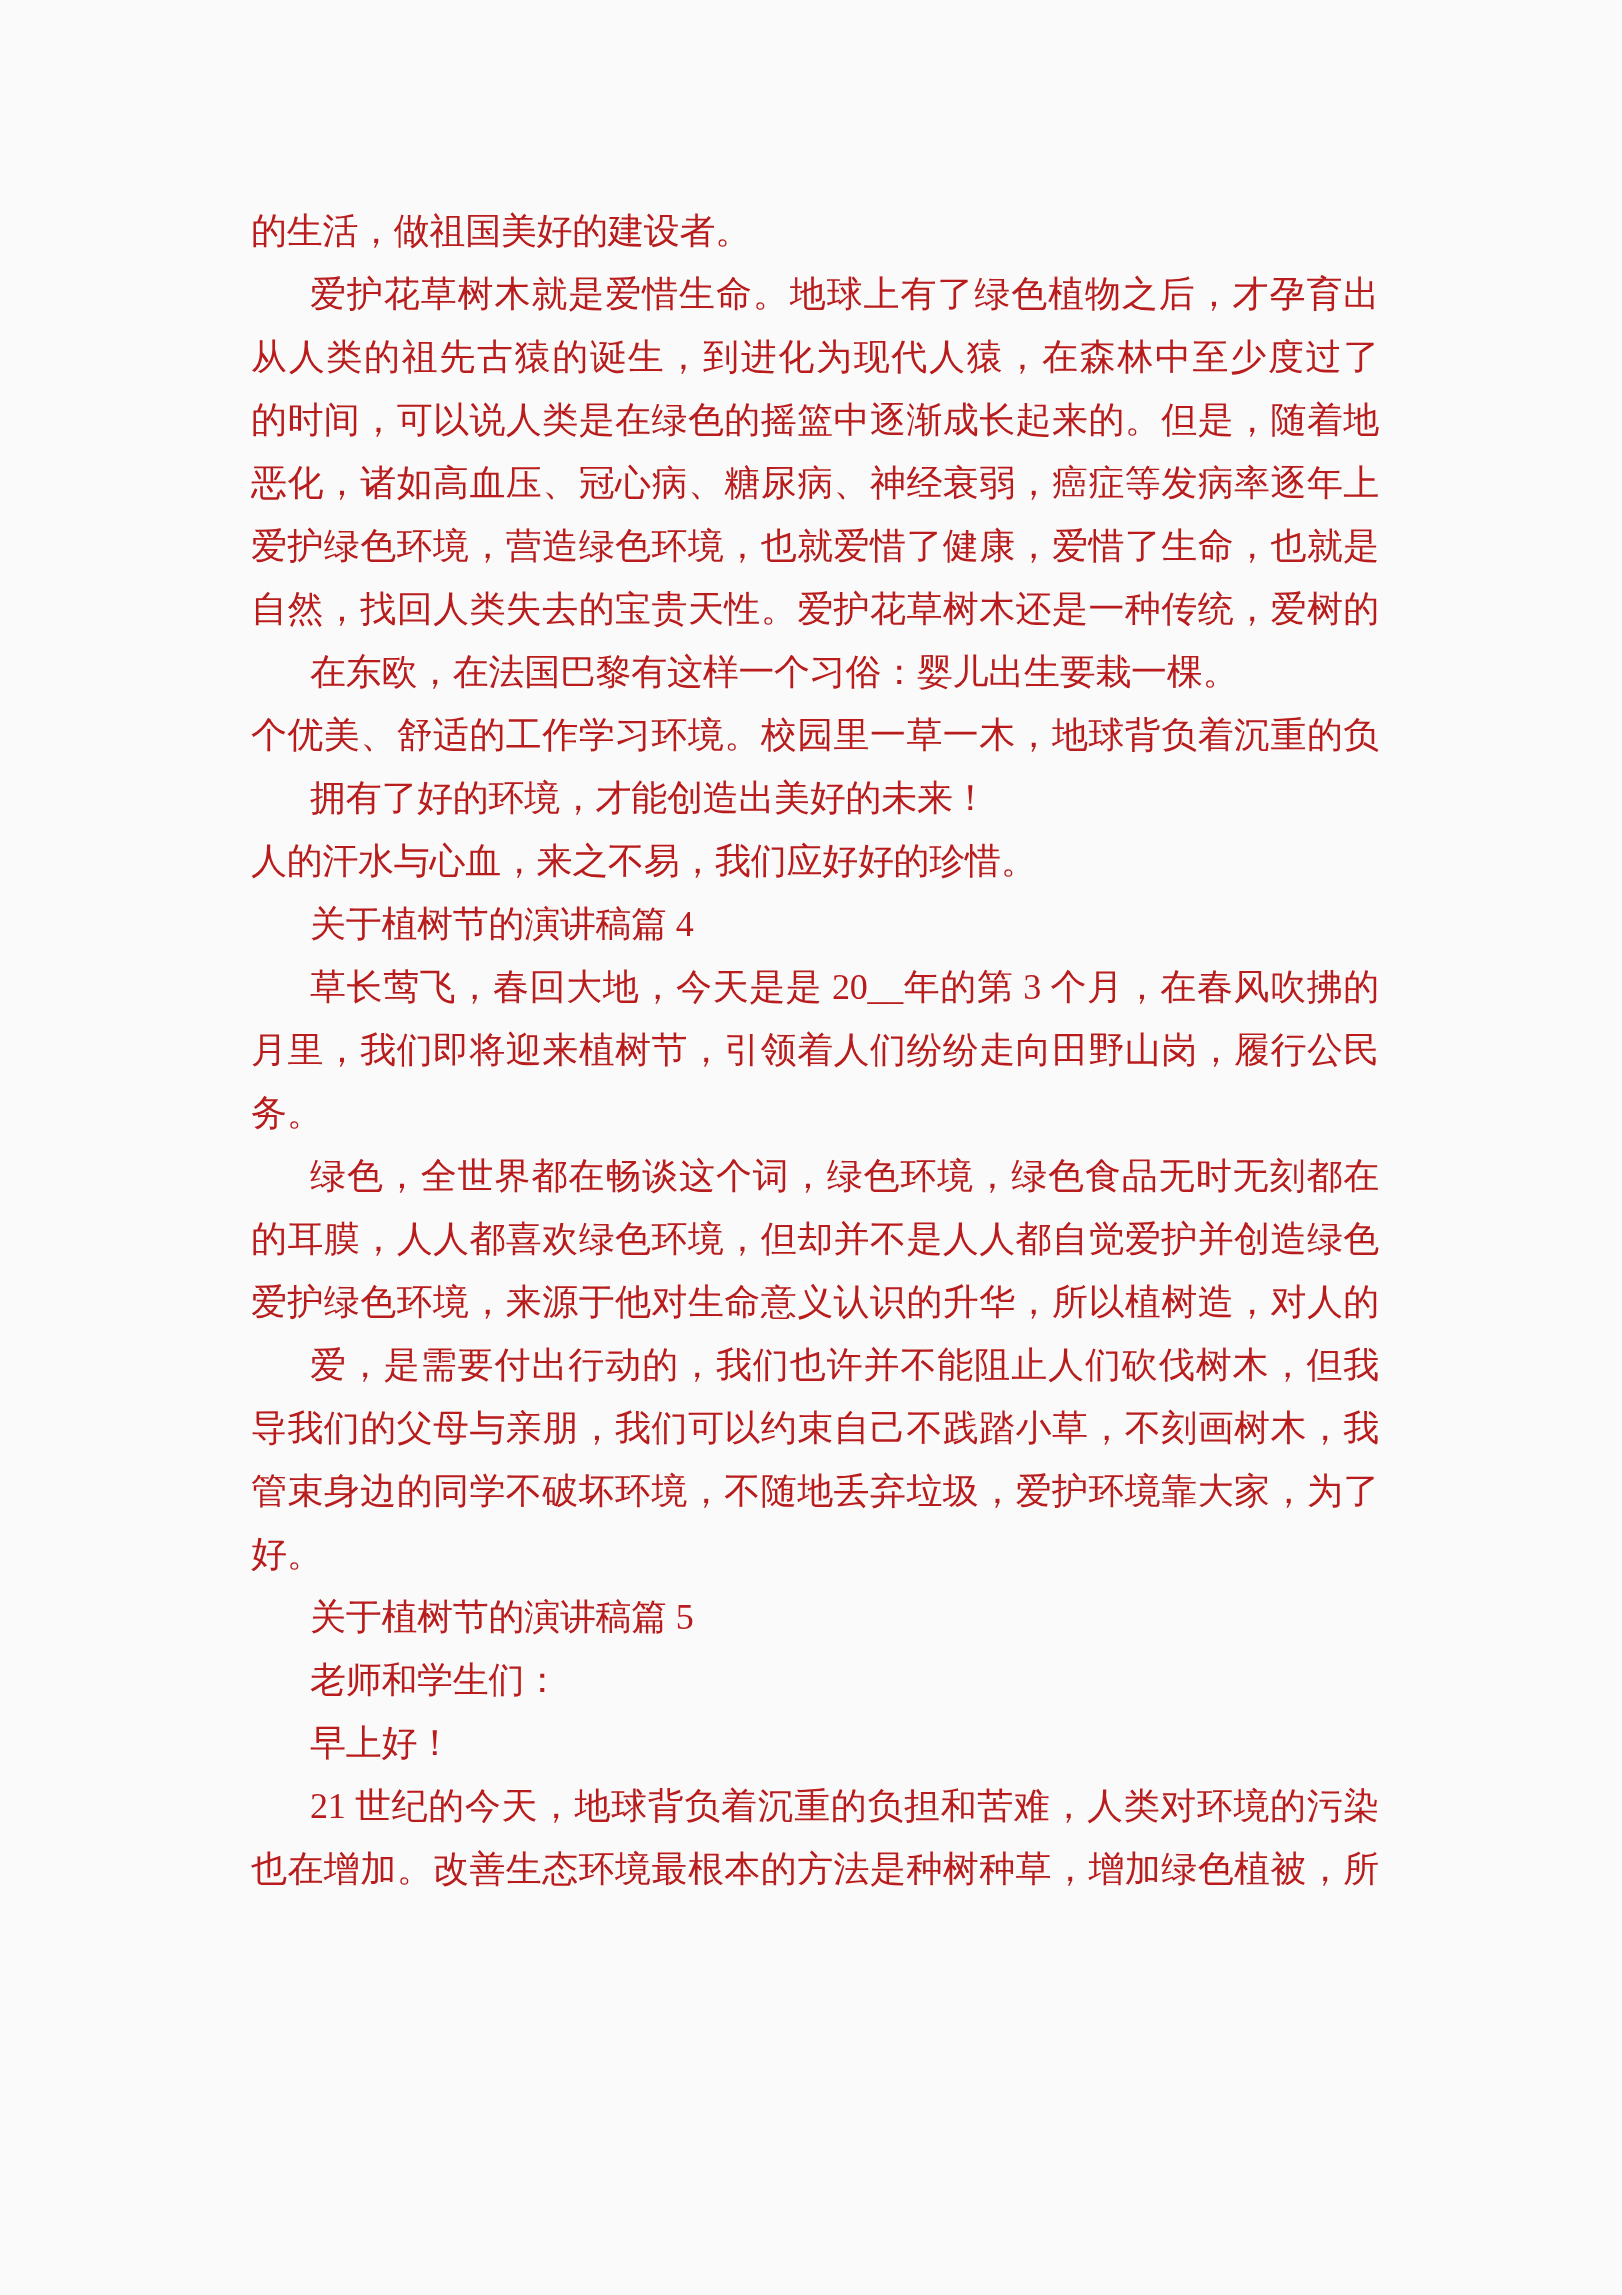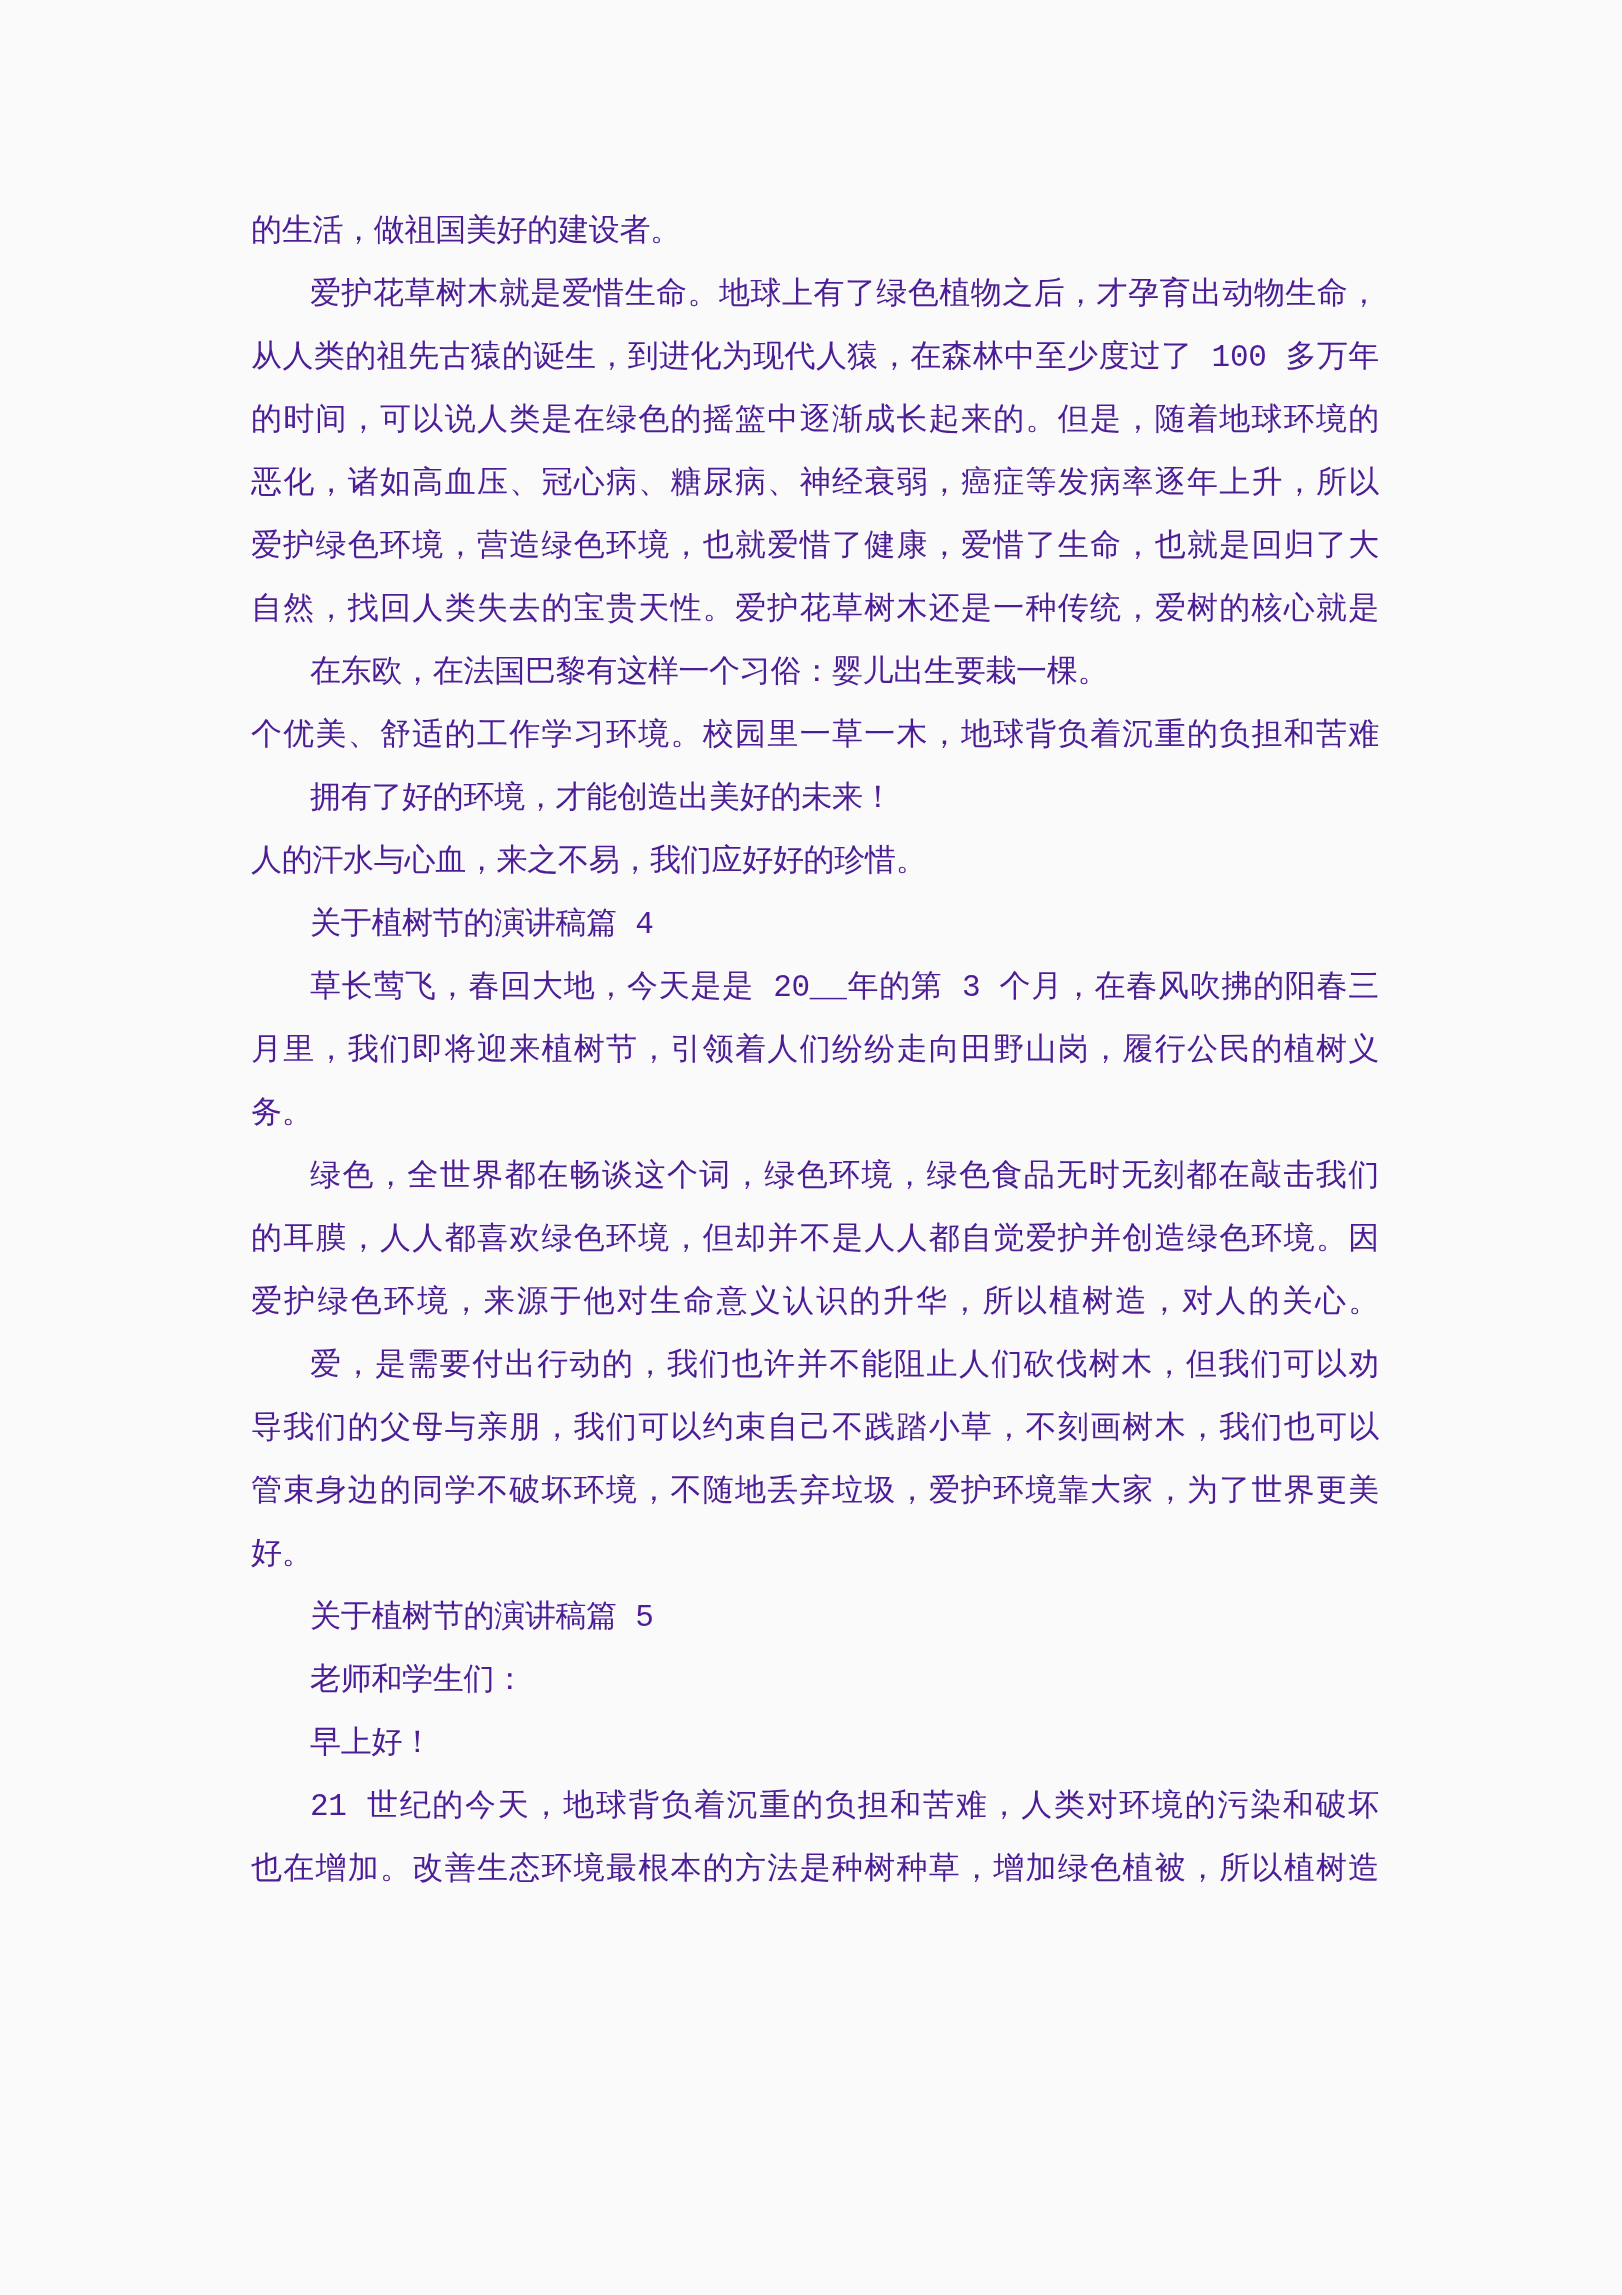--- a/index.html
+++ b/index.html
@@ -24,29 +24,28 @@
   }
   .content {
     position: absolute;
     left: 251px;
     top: 200px;
     width: 1128px;
   }
   .line {
     height: 63px;
     line-height: 63px;
-    font-size: 31px;
+    font-size: 36px;
     letter-spacing: -0.3px;
-    color: #4c1d95;
+    color: #b91c1c;
     overflow: hidden;
     text-align: justify;
     text-justify: inter-character;
     text-align-last: left;
     white-space: normal;
-    font-family: Liberation Mono, monospace;
   }
   
   .line.fill {
     text-align-last: justify;
   }
   
   .line.indent {
     text-indent: 59px;
   }
 </style>

